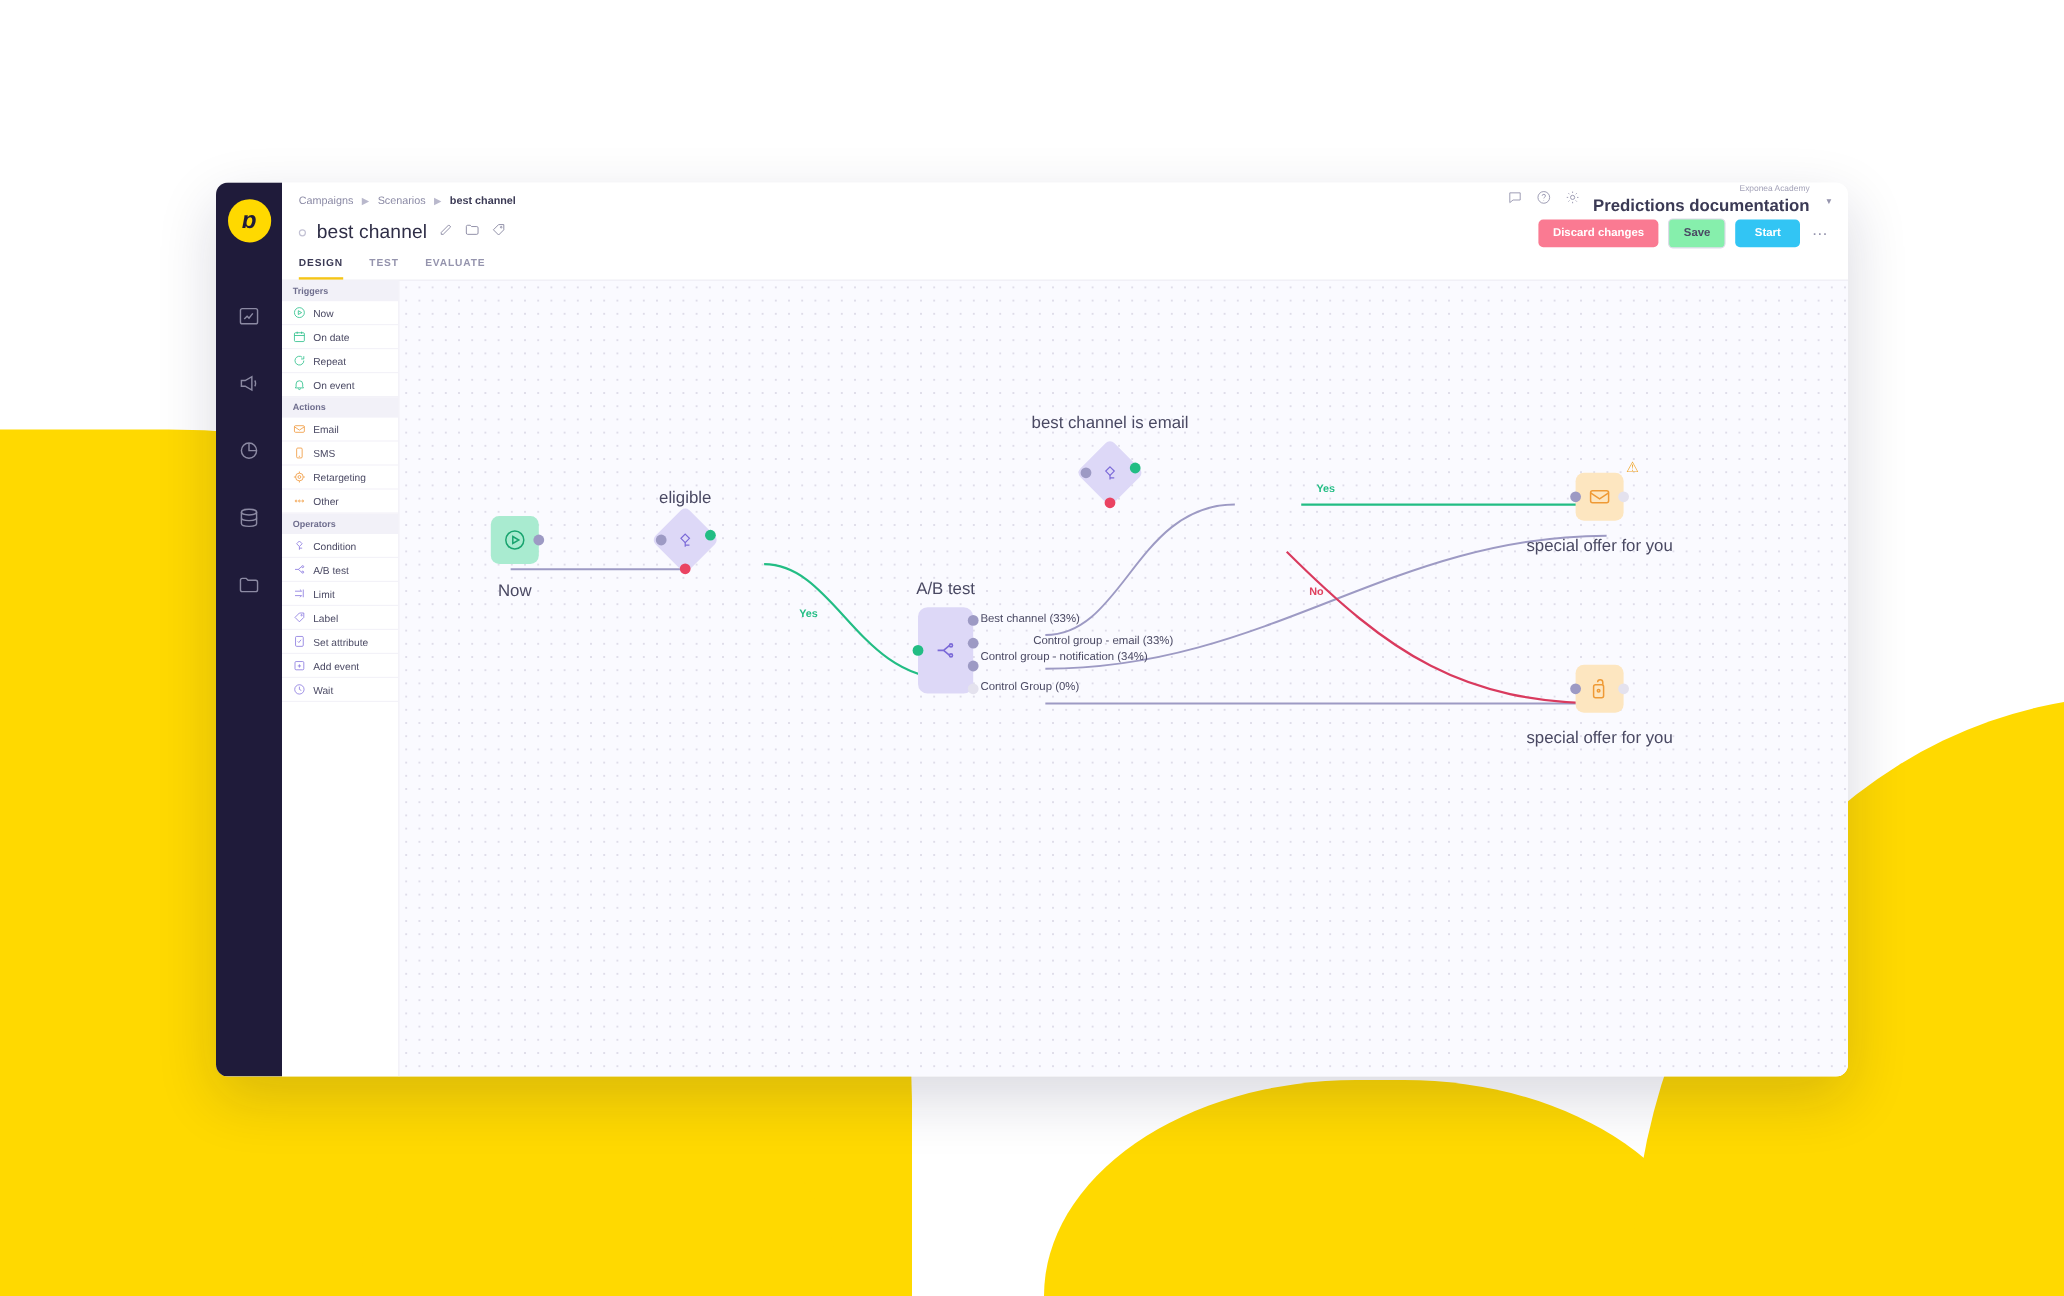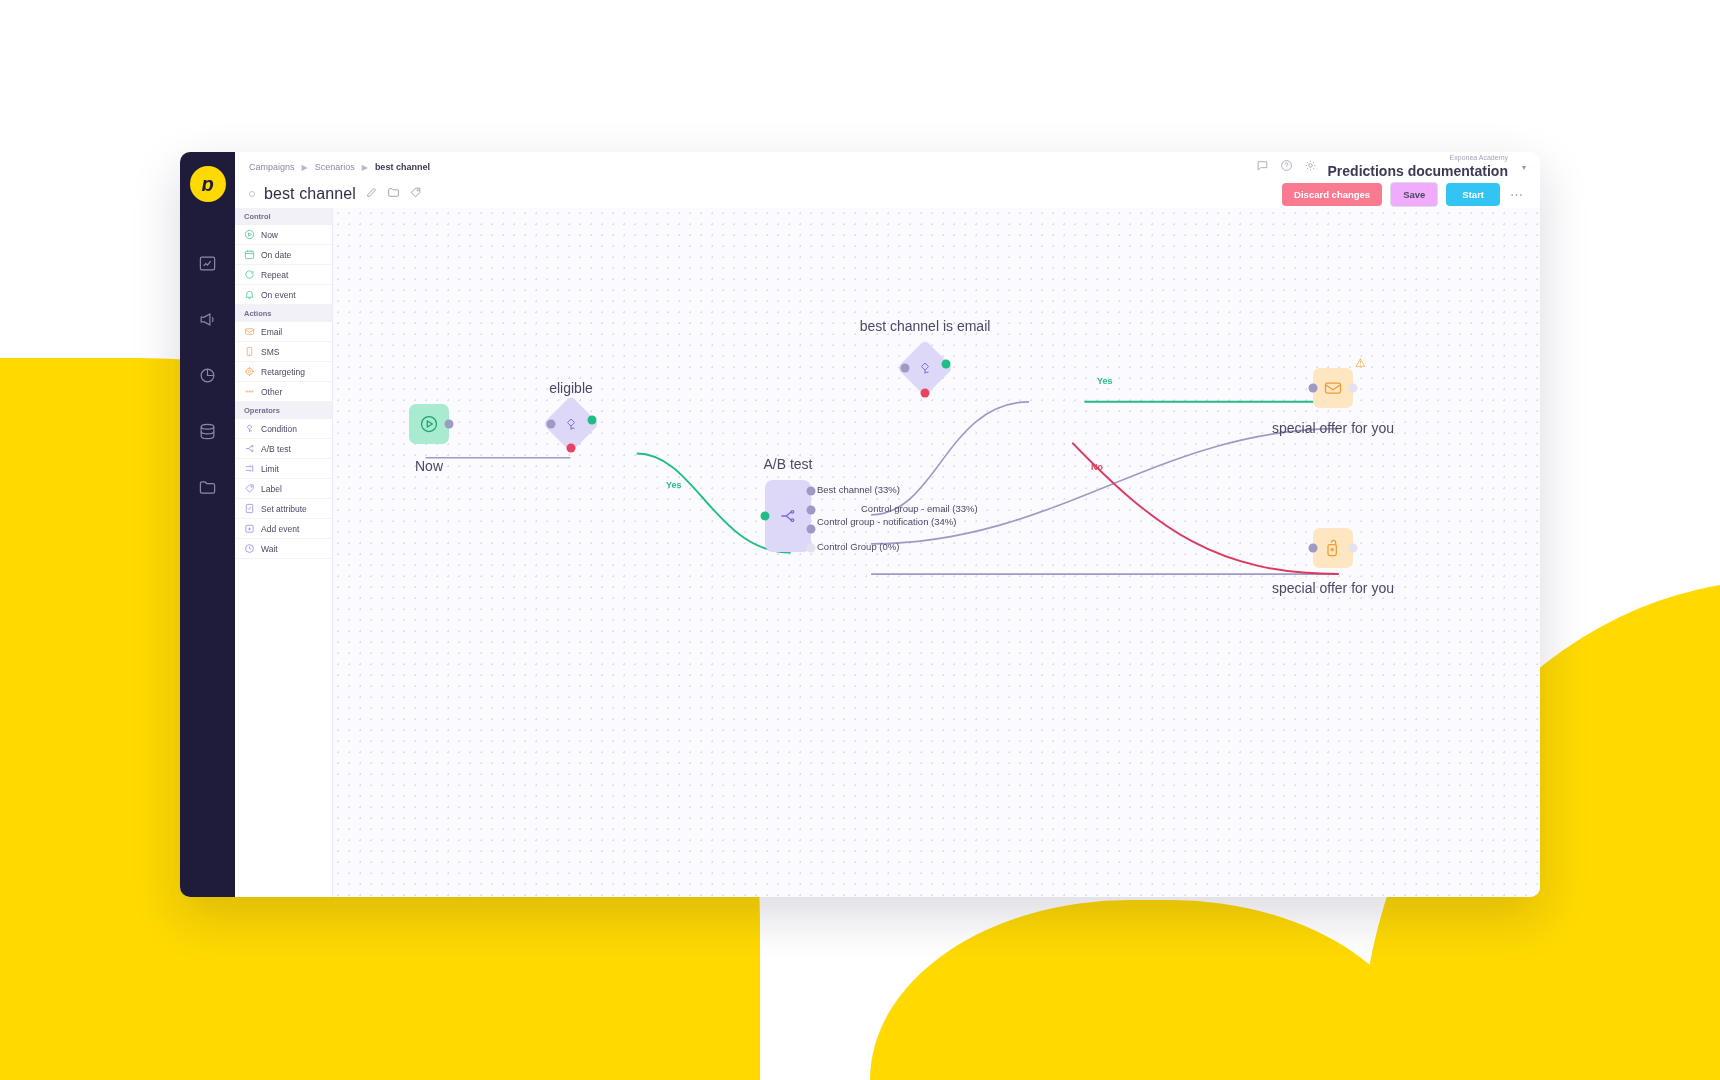--- a/index.html
+++ b/index.html
@@ -85,21 +85,21 @@
   .dot-sm { width: 6px; height: 6px; border-radius: 50%; border: 1.2px solid #c3c2d4; margin-right: 9px; }
   .page-title { font-size: 16px; color: #2f2e47; font-weight: 400; letter-spacing: .1px; }
   .title-icon { margin-left: 9px; }
   .title-icon svg { width: 13px; height: 13px; stroke: #8786a0; fill: none; stroke-width: 1.4; }
   .title-actions { margin-left: auto; display: flex; align-items: center; gap: 8px; padding-left: 20px; }
   .btn {
     border: none; border-radius: 4px; font-size: 9.5px; font-weight: 600;
     padding: 6px 12px; cursor: pointer; font-family: inherit;
   }
   .btn-discard { background: #fa7a92; color: #fff; }
-  .btn-save { background: #f0abfc; color: #4a4963; border: 1px solid #dcdbe8; text-align: right; }
+  .btn-save { background: #86efac; color: #4a4963; border: 1px solid #dcdbe8; text-align: right; }
   .btn-start { background: #32c5f4; color: #fff; padding: 6px 16px; }
   .kebab { color: #9594ad; font-size: 13px; letter-spacing: 1px; cursor: pointer; padding: 0 2px; }
 
   .tabs { display: flex; gap: 22px; padding: 6px 14px 0 14px; border-bottom: 1px solid #eceaf3; }
   .tab {
     font-size: 8.5px; font-weight: 700; letter-spacing: .7px;
     color: #9594ad; padding-bottom: 7px; cursor: pointer;
     border-bottom: 2px solid transparent;
   }
   .tab.active { color: #3b3a55; border-bottom-color: #f5c518; }
@@ -276,26 +276,31 @@
           </svg>
       </span>
       <div class="title-actions">
         <button class="btn btn-discard">Discard changes</button>
         <button class="btn btn-save">Save</button>
         <button class="btn btn-start">Start</button>
         <span class="kebab">⋯</span>
       </div>
     </div>
 
+    <div class="tabs">
+      <div class="tab active">DESIGN</div>
+      <div class="tab">TEST</div>
+      <div class="tab">EVALUATE</div>
+    </div>
 
     <div class="body-row">
 
       <div class="palette">
 
-        <div class="pal-group">Control</div>
+        <div class="pal-group">Triggers</div>
         <div class="pal-item ic-green">
           <svg viewBox="0 0 24 24">
               <circle cx="12" cy="12" r="9"></circle>
               <path d="M10 8.5l6 3.5-6 3.5v-7z"></path>
             </svg>
           <span>Now</span>
         </div>
         <div class="pal-item ic-green">
           <svg viewBox="0 0 24 24">
               <rect x="3" y="5" width="18" height="16" rx="2"></rect>

